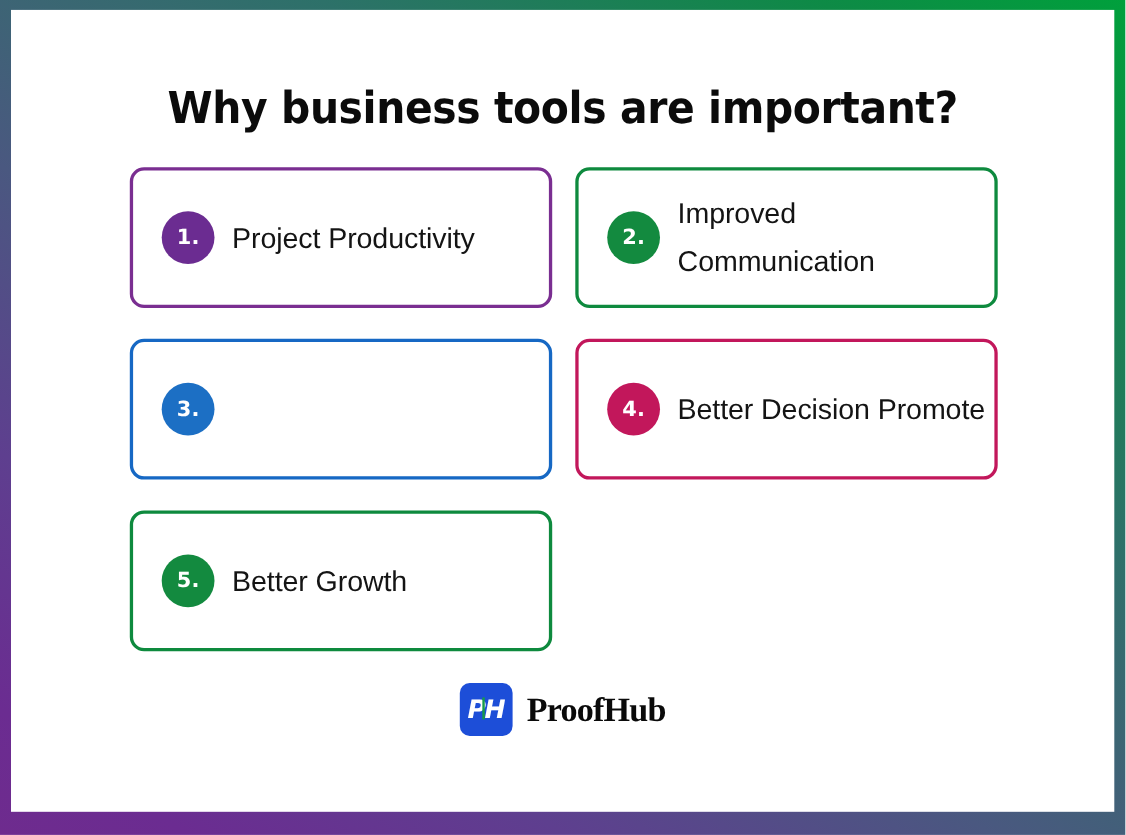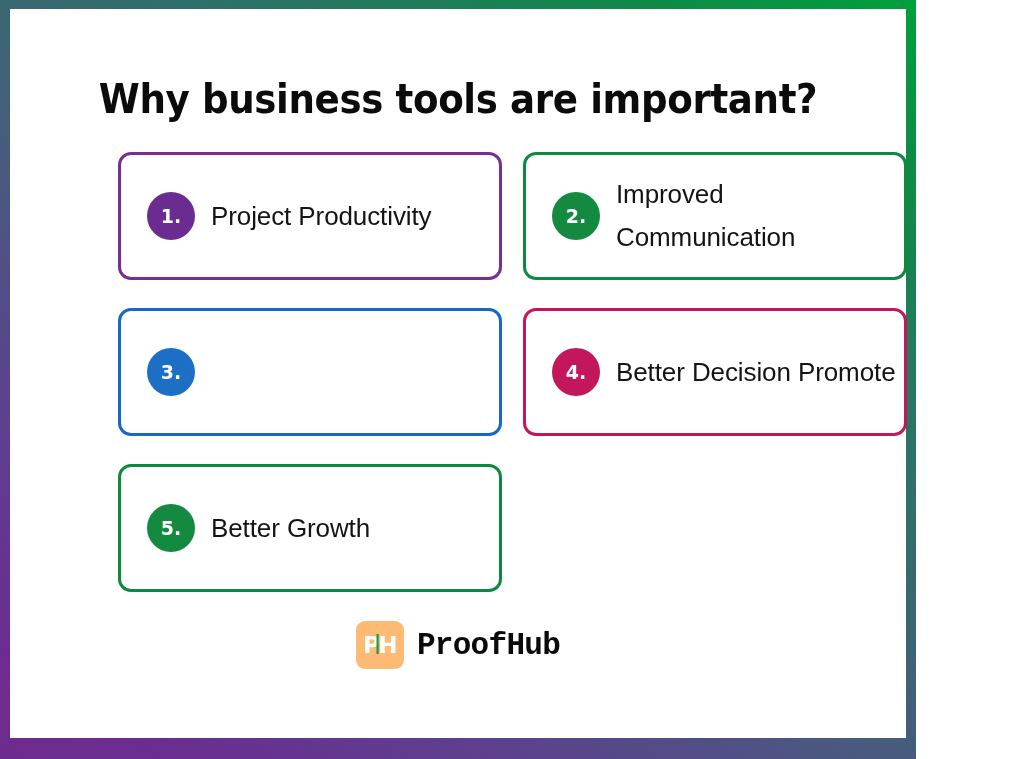--- a/index.html
+++ b/index.html
@@ -10,21 +10,21 @@
   body {
     width: 1024px;
     height: 759px;
     font-family: "Liberation Sans", sans-serif;
     overflow: hidden;
   }
 
   
   #infographic-frame {
     position: relative;
-    width: 916px;
+    width: 1023px;
     height: 759px;
     box-sizing: border-box;
     background: linear-gradient(214deg,
                 #00A03C 0%,
                 #0E8A46 13%,
                 #2D7169 34%,
                 #3B6673 46%,
                 #4A5880 58%,
                 #5E3F8F 76%,
                 #6B2C91 92%,
@@ -120,21 +120,21 @@
     display: flex;
     align-items: center;
     justify-content: center;
   }
   #logo-mark svg { display: block; }
   #logo-wordmark {
     font-size: 31px;
     font-weight: bold;
     color: #0a0a0a;
     letter-spacing: -0.7px;
-    font-family: Liberation Mono, monospace;
+    font-family: Liberation Serif, serif;
   }
   #brand-tagline {
     margin-top: 15px;
     font-size: 13.5px;
     color: #1c1c1c;
     letter-spacing: 0.1px;
   }
 </style>
 </head>
 <body>
@@ -171,21 +171,21 @@
         <div class="benefit-card" style="border-color: rgb(14, 138, 62);">
           <div class="badge-circle" style="background: rgb(19, 138, 63);">5.</div>
           <div class="card-label">Better Growth</div>
         </div>
       </div>
 
     </div>
 
     <div id="footer-brand">
       <div id="logo-lockup">
-        <div id="logo-mark" style="background: #fdba74;">
+        <div id="logo-mark" style="background: #1d4ed8; font-style: italic;">
           <svg width="34" height="26" viewBox="0 0 34 26" aria-hidden="true">
             <text x="0" y="21" font-family="DejaVu Sans, sans-serif" font-size="23" font-weight="bold" fill="#ffffff" letter-spacing="-1.5">PH</text>
             <rect x="13.5" y="2" width="2.2" height="20" fill="#169B48"></rect>
           </svg>
         </div>
         <div id="logo-wordmark">ProofHub</div>
       </div>
     </div>
 
   </div>

